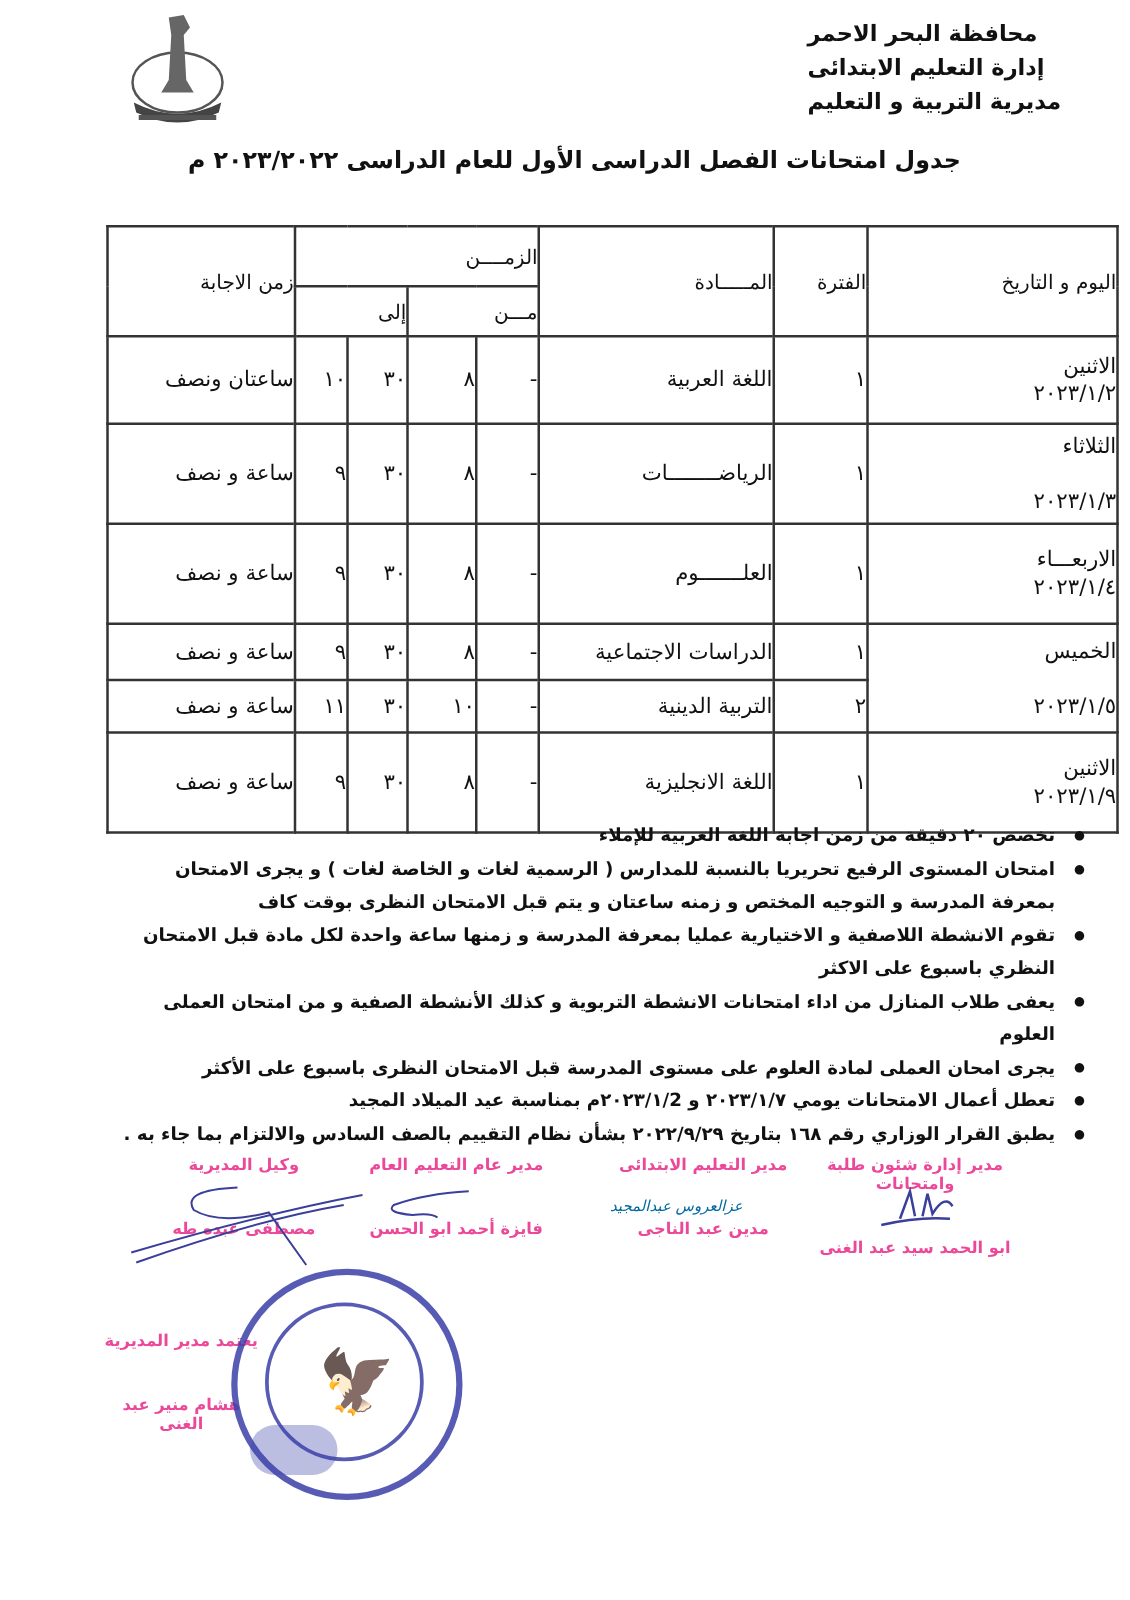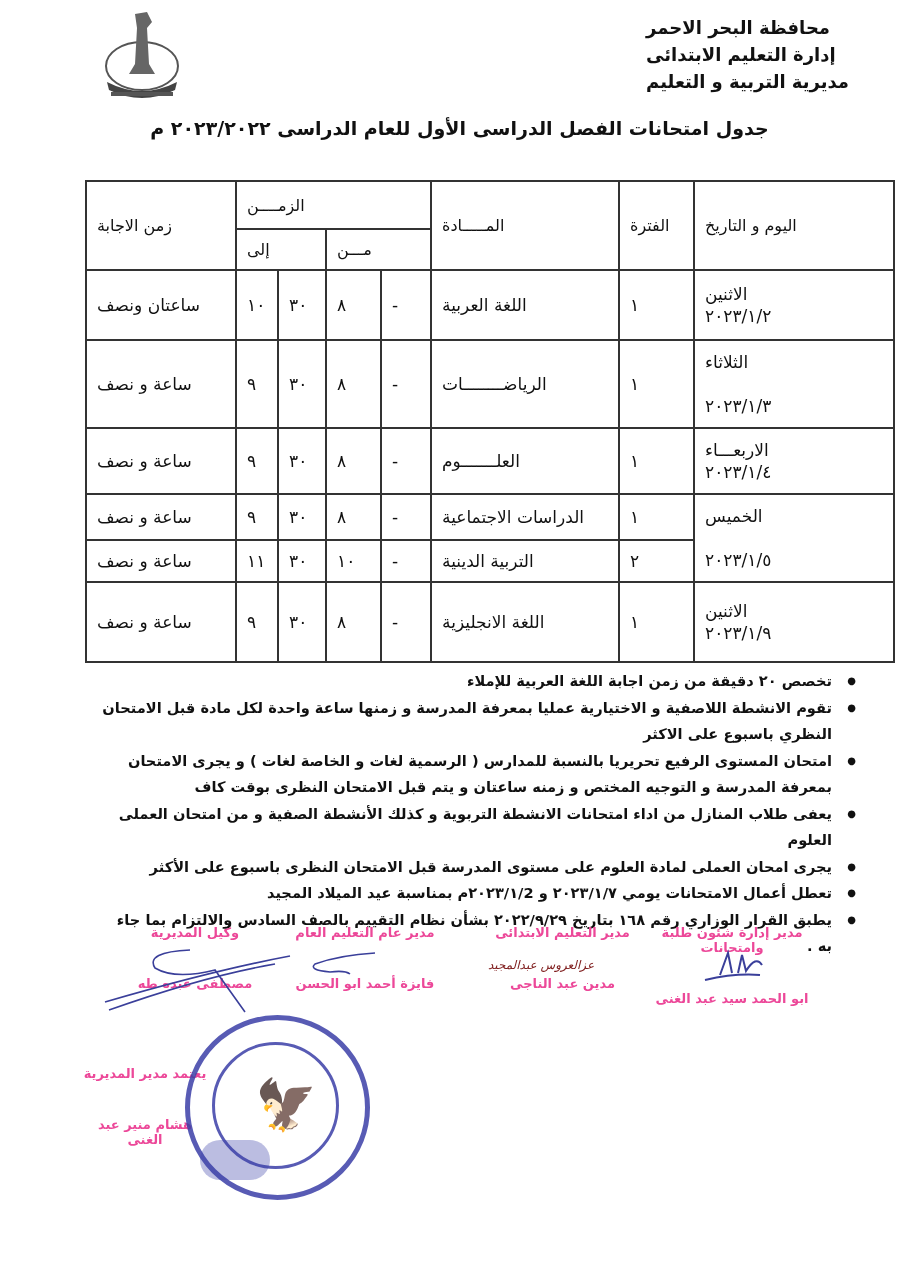--- a/index.html
+++ b/index.html
@@ -3,25 +3,25 @@
 <meta charset="utf-8">
 <style>
   html, body { margin:0; padding:0; }
   body { width:904px; height:1280px; background:#ffffff; position:relative; overflow:hidden;
          font-family:"DejaVu Sans", sans-serif; color:#111; }
   .abs { position:absolute; }
   .hdr { right:55px; top:14px; text-align:left; direction:rtl; font-weight:bold; font-size:18px; line-height:27px; }
   .logo { left:97px; top:4px; width:90px; height:100px; }
   .title { left:150px; right:135px; top:116px; text-align:center; direction:rtl; font-weight:bold; font-size:19px; line-height:25px; }
   table.sched { position:absolute; left:85px; top:180px; width:808px; border-collapse:collapse; direction:rtl; table-layout:fixed; }
-  table.sched td, table.sched th { border:2.5px solid #333; text-align:left; font-size:17px; padding:10px; font-weight:normal;margin-top:32px; }
+  table.sched td, table.sched th { border:2.5px solid #333; text-align:right; font-size:17px; padding:0; font-weight:normal;margin-top:32px; }
   table.sched th { font-size:16px; }
   .day { font-size:16px; line-height:22px; }
   .bold { font-weight:bold; }
-  ul.notes { position:absolute; right:38px; left:90px; top:656px; margin:12px; padding:0 22px 0 0; direction:rtl; text-align:right;
+  ul.notes { position:absolute; right:38px; left:90px; top:656px; margin:0; padding:0 22px 0 0; direction:rtl; text-align:right;
              font-weight:bold; font-size:14.6px; line-height:26.5px; list-style:none; }
   ul.notes li { position:relative; margin:0; }
   ul.notes li::before { content:"●"; position:absolute; right:-24px; font-size:10px; top:0; }
   .sig { position:absolute; direction:rtl; text-align:center; font-size:13px; font-weight:bold; color:#ec4899; }
   .sig .t { display:block; }
   .sig .n { display:block; margin-top:36px; }
   .stamp { left:185px; top:1015px; width:175px; height:175px; border-radius:50%; border:5px solid #3b3fa8;
            opacity:0.85; }
   .stamp .inner { position:absolute; left:22px; top:22px; width:121px; height:121px; border-radius:50%; border:3px solid #3b3fa8; }
   .stamp .eagle { position:absolute; left:40px; top:28px; width:45px; height:65px; color:#3b3fa8; font-size:50px; line-height:65px; text-align:center; }
@@ -77,31 +77,31 @@
   <tr style="height:70px">
     <td class="day bold"><span>الاثنين</span><br><span>٢٠٢٣/١/٢</span></td>
     <td>١</td>
     <td class="bold">اللغة العربية</td>
     <td>-</td>
     <td>٨</td>
     <td>٣٠</td>
     <td>١٠</td>
     <td class="bold">ساعتان ونصف</td>
   </tr>
-  <tr style="height:70px">
+  <tr style="height:80px">
     <td class="day bold"><span>الثلاثاء</span><br><br><span>٢٠٢٣/١/٣</span></td>
     <td>١</td>
     <td class="bold">الرياضــــــــات</td>
     <td>-</td>
     <td>٨</td>
     <td>٣٠</td>
     <td>٩</td>
     <td class="bold">ساعة و نصف</td>
   </tr>
-  <tr style="height:54px">
+  <tr style="height:80px">
     <td class="day bold"><span>الاربعـــاء</span><br><span>٢٠٢٣/١/٤</span></td>
     <td>١</td>
     <td class="bold">العلـــــــوم</td>
     <td>-</td>
     <td>٨</td>
     <td>٣٠</td>
     <td>٩</td>
     <td class="bold">ساعة و نصف</td>
   </tr>
   <tr style="height:45px">
@@ -131,41 +131,41 @@
     <td>٨</td>
     <td>٣٠</td>
     <td>٩</td>
     <td class="bold">ساعة و نصف</td>
   </tr>
 </tbody>
   </table>
 
 <ul class="notes">
   <li>تخصص ٢٠ دقيقة من زمن اجابة اللغة العربية للإملاء</li>
+  <li>امتحان المستوى الرفيع تحريريا بالنسبة للمدارس ( الرسمية لغات و الخاصة لغات ) و يجرى الامتحان بمعرفة المدرسة و التوجيه المختص و زمنه ساعتان و يتم قبل الامتحان النظرى بوقت كاف</li>
   <li>تقوم الانشطة اللاصفية و الاختيارية عمليا بمعرفة المدرسة و زمنها ساعة واحدة لكل مادة قبل الامتحان النظري باسبوع على الاكثر</li>
-  <li>امتحان المستوى الرفيع تحريريا بالنسبة للمدارس ( الرسمية لغات و الخاصة لغات ) و يجرى الامتحان بمعرفة المدرسة و التوجيه المختص و زمنه ساعتان و يتم قبل الامتحان النظرى بوقت كاف</li>
   <li>يعفى طلاب المنازل من اداء امتحانات الانشطة التربوية و كذلك الأنشطة الصفية و من امتحان العملى العلوم</li>
   <li>يجرى امحان العملى لمادة العلوم على مستوى المدرسة قبل الامتحان النظرى باسبوع على الأكثر</li>
   <li>تعطل أعمال الامتحانات يومي ٢٠٢٣/١/٧ و ٢٠٢٣/١/2م بمناسبة عيد الميلاد المجيد</li>
   <li>يطبق القرار الوزاري رقم ١٦٨ بتاريخ ٢٠٢٢/٩/٢٩ بشأن نظام التقييم بالصف السادس والالتزام بما جاء به .</li>
 </ul>
 
 <div class="sig" style="left:632px; top:925px; width:200px;">
   <span class="t">مدير إدارة شئون طلبة وامتحانات</span>
   <span class="n">ابو الحمد سيد عبد الغنى</span>
 </div>
 <svg class="scrib" style="left:700px; top:945px;" width="70" height="40">
   <path d="M5 35 Q35 28 60 30 M20 30 L28 8 L32 28 M38 28 L42 10 L46 26 Q56 10 62 20" fill="none" stroke="#3a3f9a" stroke-width="2"></path>
 </svg>
 
 <div class="sig" style="left:485px; top:925px; width:155px;">
   <span class="t">مدير التعليم الابتدائى</span>
   <span class="n">مدين عبد الناجى</span>
 </div>
-<div class="abs" style="left:488px; top:958px; font-size:12px; color:#7f1d1d; font-style:italic; direction:rtl;">عزالعروس عبدالمجيد</div>
+<div class="abs" style="left:488px; top:958px; font-size:12px; color:#0369a1; font-style:italic; direction:rtl;">عزالعروس عبدالمجيد</div>
 
 <div class="sig" style="left:285px; top:925px; width:160px;">
   <span class="t">مدير عام التعليم العام</span>
   <span class="n">فايزة أحمد ابو الحسن</span>
 </div>
 <svg class="scrib" style="left:300px; top:950px;" width="80" height="35">
   <path d="M75 3 Q40 5 15 14 Q8 20 30 22 Q45 20 50 24" fill="none" stroke="#3a3f9a" stroke-width="1.6"></path>
 </svg>
 
 <div class="sig" style="left:120px; top:925px; width:150px;">

